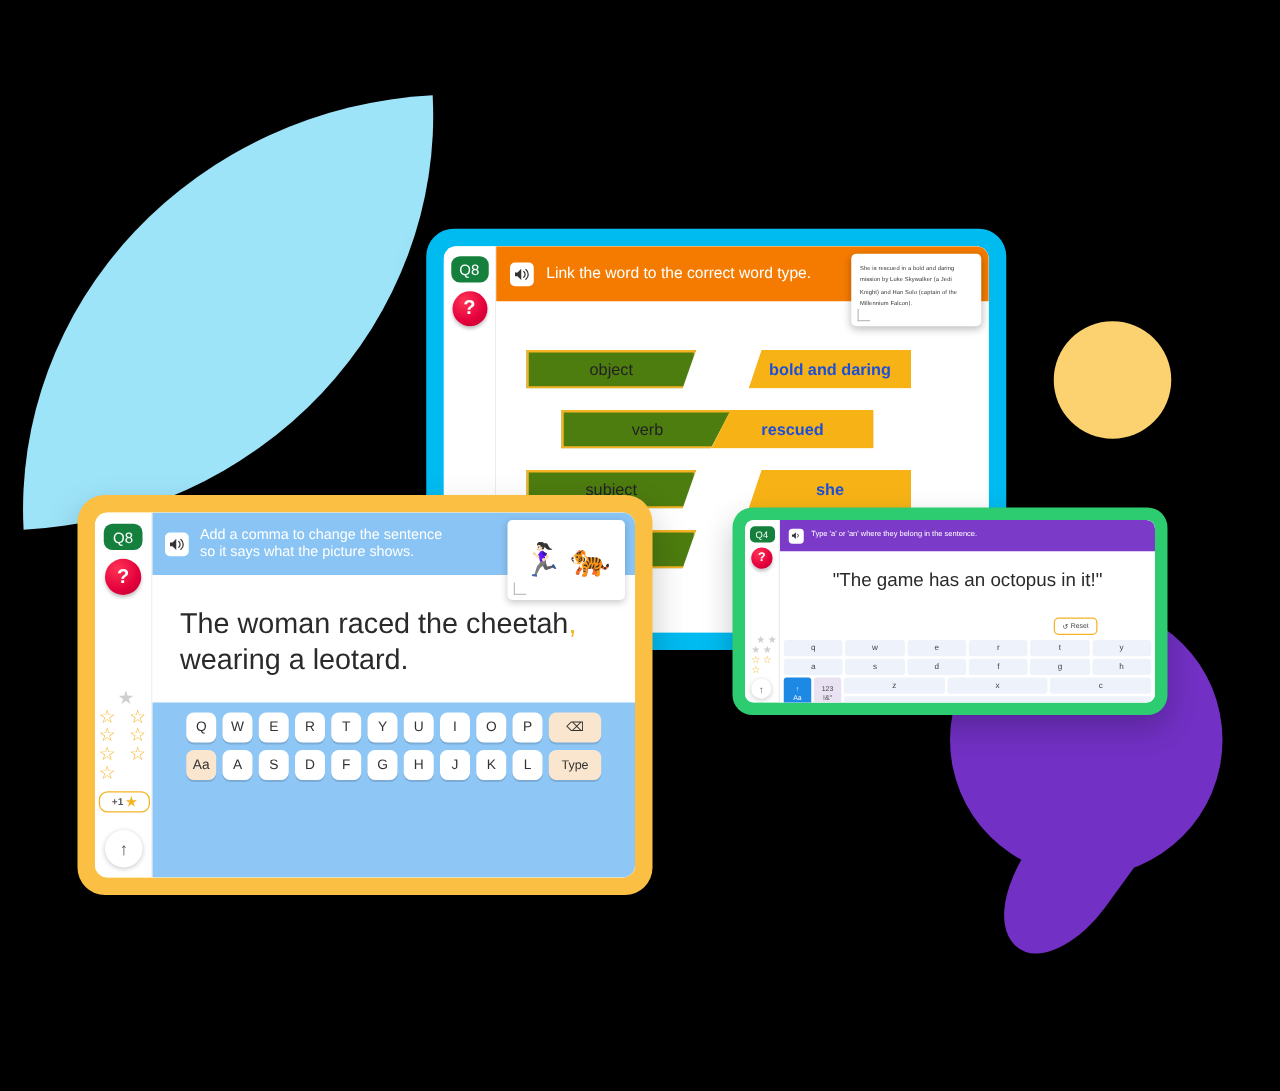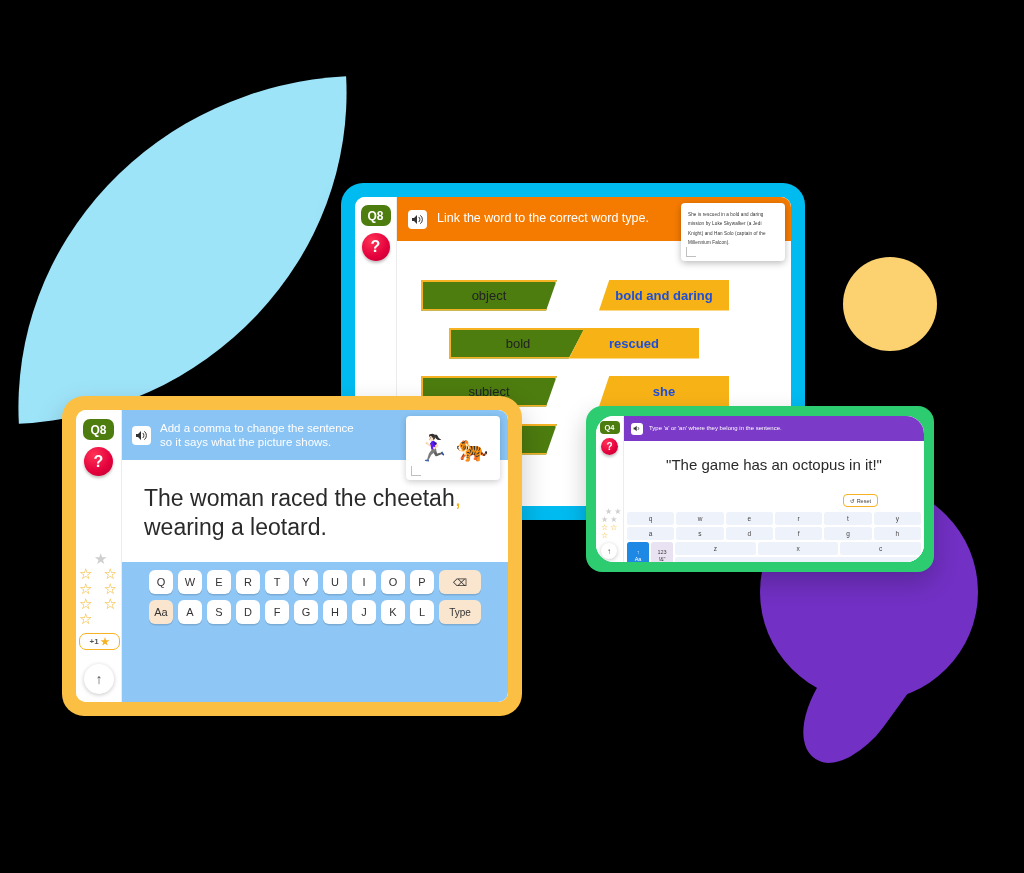--- a/index.html
+++ b/index.html
@@ -51,22 +51,22 @@
     background: #fff; border-radius: 10px; overflow: hidden;
     display: flex;
   }
   .rail {
     background: #fff; flex: 0 0 auto;
     border-right: 1px solid #ECECEC;
     display: flex; flex-direction: column; align-items: center;
     position: relative;
   }
   .qbadge {
-    background: #4d7c0f; color: #fff; border-radius: 7px;
-    font-weight: bold; display: flex; align-items: center; justify-content: center;
+    background: #15803d; color: #fff; border-radius: 7px;
+    font-weight: normal; display: flex; align-items: center; justify-content: center;
   }
   .help {
     border-radius: 50%; color: #fff; font-weight: bold;
     display: flex; align-items: center; justify-content: center;
     background: radial-gradient(circle at 35% 28%, #FF3355 0%, #E3003C 60%, #B9002F 100%);
     box-shadow: 0 2px 3px rgba(0,0,0,.25);
   }
   .spk {
     background: #fff; border-radius: 4px;
     display: flex; align-items: center; justify-content: center;
@@ -193,21 +193,21 @@
   .key.alt { background: #FAE6CE; }
   .key.wide { min-width: 42px; font-size: 10px; }
   .key.space { min-width: 97px; }
 
   
   #tablet-green {
     left: 586px; top: 406px; width: 348px; height: 166px;
     background: #2ECC71; border-radius: 16px;
     box-shadow: 0 10px 24px rgba(0,0,0,.22);
   }
-  #tablet-green .screen { inset: 10px; border-radius: 18px; }
+  #tablet-green .screen { inset: 10px; border-radius: 7px; }
   #tablet-green .rail { width: 28px; }
   #tablet-green .qbadge { width: 20px; height: 13px; font-size: 7.5px; margin-top: 5px; border-radius: 4px; }
   #tablet-green .help { width: 17px; height: 17px; font-size: 10px; margin-top: 4px; }
   #tablet-green .header { background: #7C3AC9; height: 25px; padding: 0 7px; gap: 6px; }
   #tablet-green .spk { width: 12px; height: 12px; border-radius: 3px; }
   #tablet-green .hdr-text { font-size: 6px; }
   #tablet-green .stars { left: 1px; bottom: 22px; width: 26px; }
   #tablet-green .star { font-size: 8px; }
   #tablet-green .uparrow { width: 16px; height: 16px; font-size: 8px; position: absolute; left: 5px; bottom: 3px; }
 
@@ -275,21 +275,21 @@
         </div>
 
         <div class="tooltip">She is rescued in a bold and daring mission by Luke Skywalker (a Jedi Knight) and Han Solo (captain of the Millennium Falcon).</div>
 
         <div class="matchrows">
           <div class="mrow" style="padding-left:24px">
             <div class="piece p-left" style="width:136px">object</div>
             <div class="piece p-right" style="width:130px;margin-left:42px">bold and daring</div>
           </div>
           <div class="mrow" style="padding-left:52px">
-            <div class="piece p-left joined" style="width:136px">bold</div>
+            <div class="piece p-left joined" style="width:136px">verb</div>
             <div class="piece p-right joined" style="width:130px">rescued</div>
           </div>
           <div class="mrow" style="padding-left:24px">
             <div class="piece p-left" style="width:136px">subject</div>
             <div class="piece p-right" style="width:130px;margin-left:42px">she</div>
           </div>
           <div class="mrow" style="padding-left:24px">
             <div class="piece p-left" style="width:136px">es</div>
           </div>
         </div>

